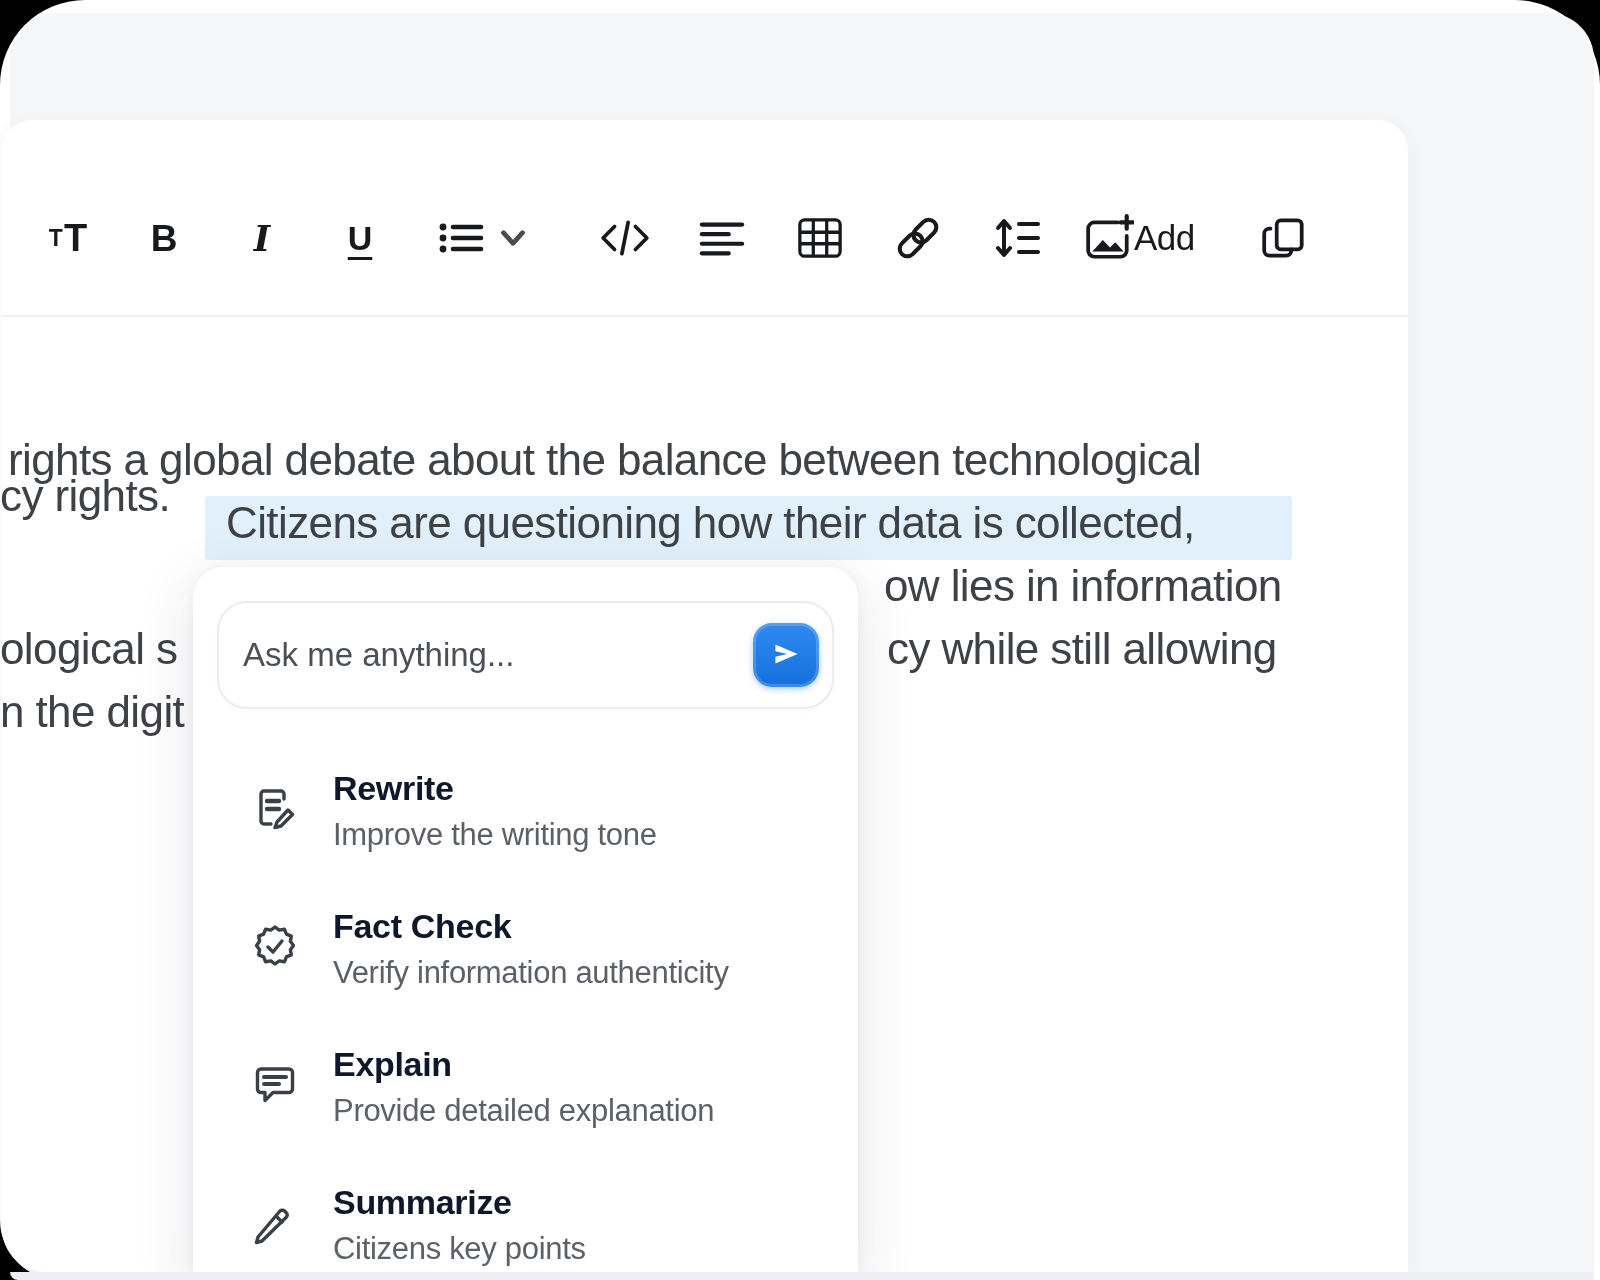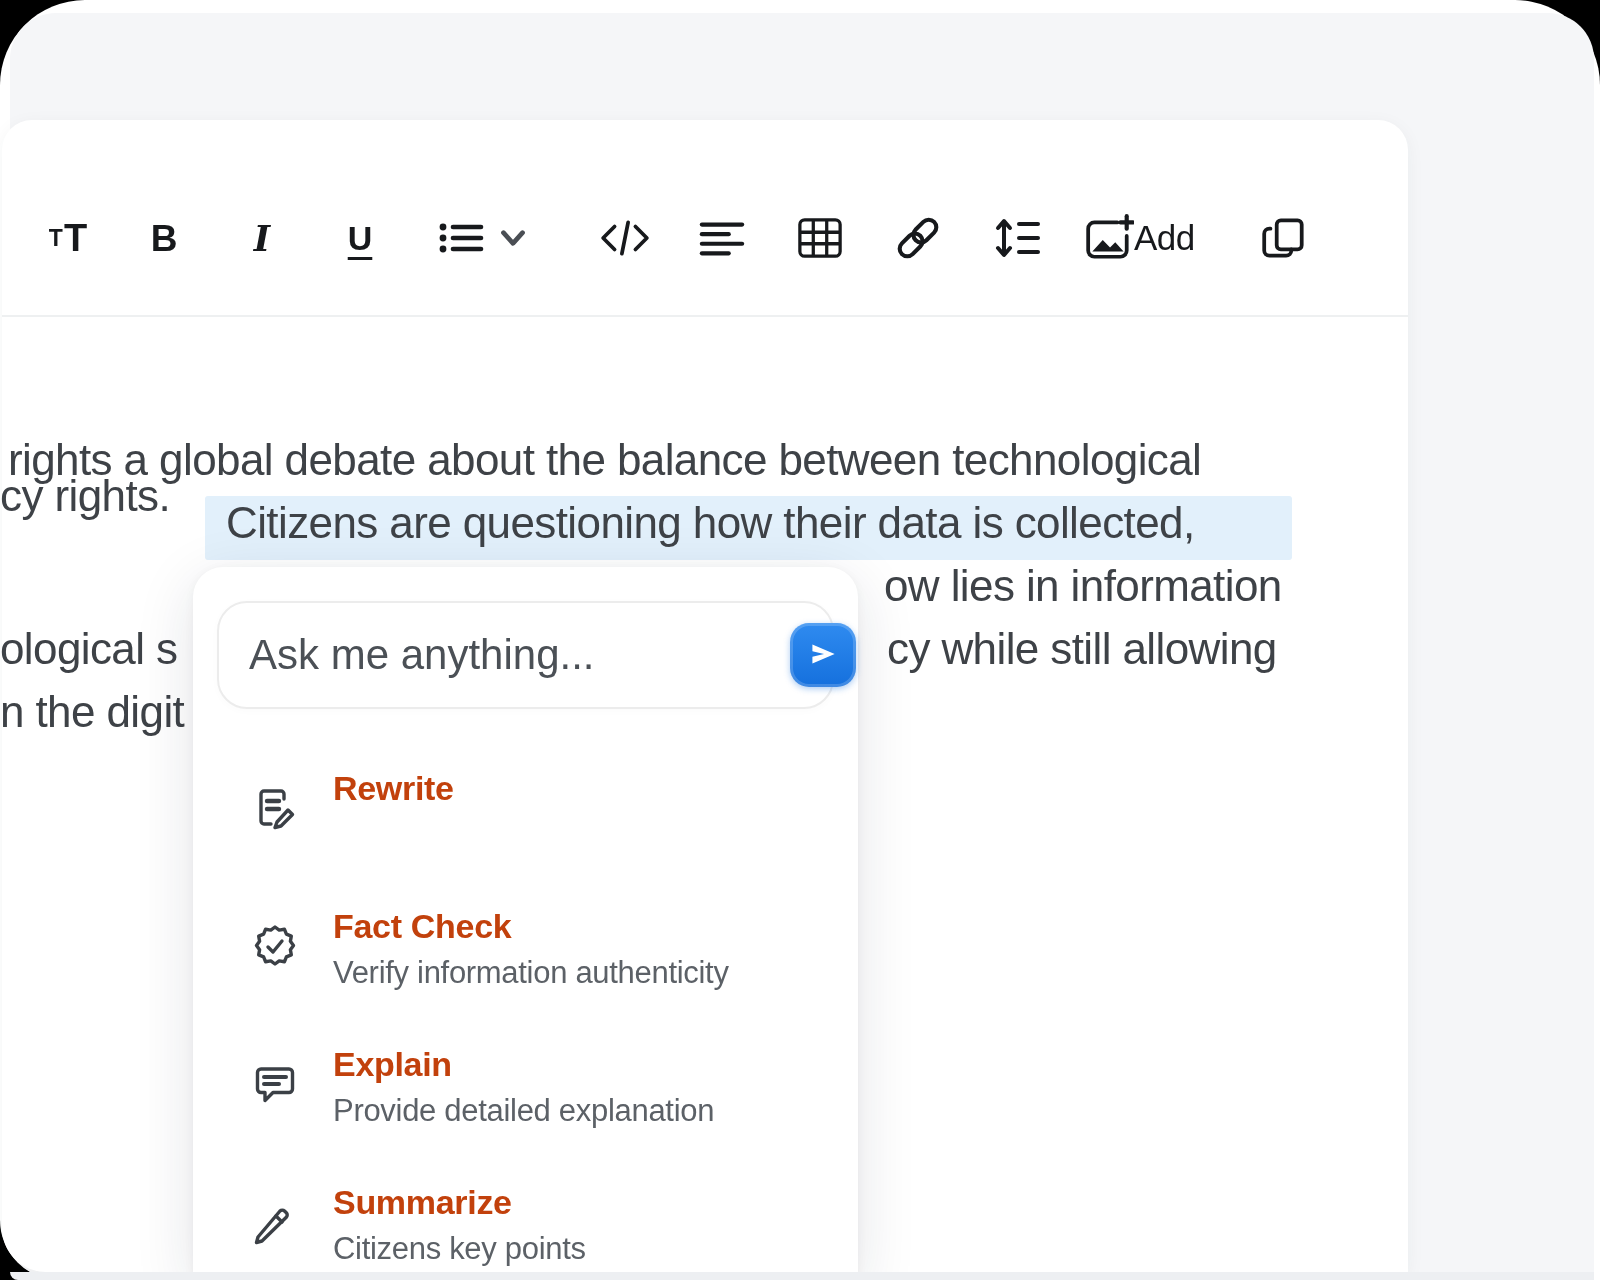--- a/index.html
+++ b/index.html
@@ -40,32 +40,32 @@
   .hl{position:absolute;left:205px;top:496px;width:1087px;height:64px;
       background:var(--highlight-bg);z-index:3;border-radius:3px;}
 
   
   .popup{position:absolute;left:193px;top:567px;width:665px;bottom:0;background:var(--card-bg);
          border-radius:30px 30px 0 0;z-index:10;
          box-shadow:0 14px 60px rgba(25,35,55,.12),0 2px 10px rgba(0,0,0,.05);}
   .ask-box{position:absolute;left:24px;right:24px;top:34px;height:108px;background:#fff;
            border:2px solid var(--border-soft);border-radius:30px;display:flex;align-items:center;
            box-shadow:0 2px 8px rgba(0,0,0,.02);}
-  .ask-input{flex:1;border:none;outline:none;background:transparent;font-size:42px;
-             color:#32363b;padding-left:30px;font-family:"Liberation Sans","DejaVu Sans",sans-serif;}
+  .ask-input{flex:1;border:none;outline:none;background:transparent;font-size:33px;
+             color:#32363b;padding-left:24px;font-family:"Liberation Sans","DejaVu Sans",sans-serif;}
   .ask-input::placeholder{color:#4b5056;opacity:1;}
   .send-btn{width:66px;height:64px;margin-right:13px;border:none;cursor:pointer;border-radius:19px;
             background:linear-gradient(180deg,#2f8bf0 0%,#1570dd 100%);
             box-shadow:inset 0 0 0 3px rgba(255,255,255,.18),0 2px 6px rgba(21,112,221,.35);
             display:flex;align-items:center;justify-content:center;flex:none;}
   .menu{position:absolute;left:0;right:0;top:186px;}
   .menu-item{height:138px;display:flex;align-items:flex-start;cursor:pointer;}
   .mi-icon{width:48px;height:48px;margin:32px 34px 0 58px;flex:none;color:#3b4046;}
   .mi-text{padding-top:14px;}
-  .mi-title{font-size:34px;font-weight:700;color:#c2410c;line-height:1.25;letter-spacing:-.3px;}
+  .mi-title{font-size:34px;font-weight:700;color:#0f172a;line-height:1.25;letter-spacing:-.3px;}
   .mi-desc{font-size:31px;color:var(--muted-text);margin-top:7px;letter-spacing:-.3px;}
 
   .bottom-strip{position:absolute;left:10px;right:6px;bottom:0;height:8px;background:#edeff2;
                 border-radius:0 0 0 26px;z-index:20;}
 </style>
 </head>
 <body>
 
 <div class="stage">
   <div class="rim"></div>
@@ -219,20 +219,21 @@
         <span class="mi-icon">
           <svg width="48" height="48" viewBox="0 0 48 48" fill="none" stroke="#3b4046" stroke-width="3.4" stroke-linecap="round" stroke-linejoin="round">
             <path d="M33 14 V9 a3 3 0 0 0 -3 -3 H13 a3 3 0 0 0 -3 3 v27 a3 3 0 0 0 3 3 h7"></path>
             <line x1="16" y1="16" x2="28" y2="16" stroke-width="4.4"></line>
             <line x1="16" y1="24" x2="28" y2="24" stroke-width="4.4"></line>
             <path d="M26 37 L37 25 l4.5 4.5 L30 41 l-6 1.5 Z" fill="#ffffff"></path>
           </svg>
         </span>
         <div class="mi-text">
           <div class="mi-title">Rewrite</div>
+          <div class="mi-desc">Improve the writing tone</div>
         </div>
       </div>
 
       <div class="menu-item">
         <span class="mi-icon">
           <svg width="48" height="48" viewBox="0 0 48 48" fill="none" stroke="#3b4046" stroke-width="3.4" stroke-linecap="round" stroke-linejoin="round">
             <path d="M24 4 l4.2 3.1 5.2 -0.9 2 4.9 4.9 2 -0.9 5.2 3.1 4.2 -3.1 4.2 0.9 5.2 -4.9 2 -2 4.9 -5.2 -0.9 -4.2 3.1 -4.2 -3.1 -5.2 0.9 -2 -4.9 -4.9 -2 0.9 -5.2 -3.1 -4.2 3.1 -4.2 -0.9 -5.2 4.9 -2 2 -4.9 5.2 0.9 Z"></path>
             <polyline points="17,24 22,29 31,18"></polyline>
           </svg>
         </span>

